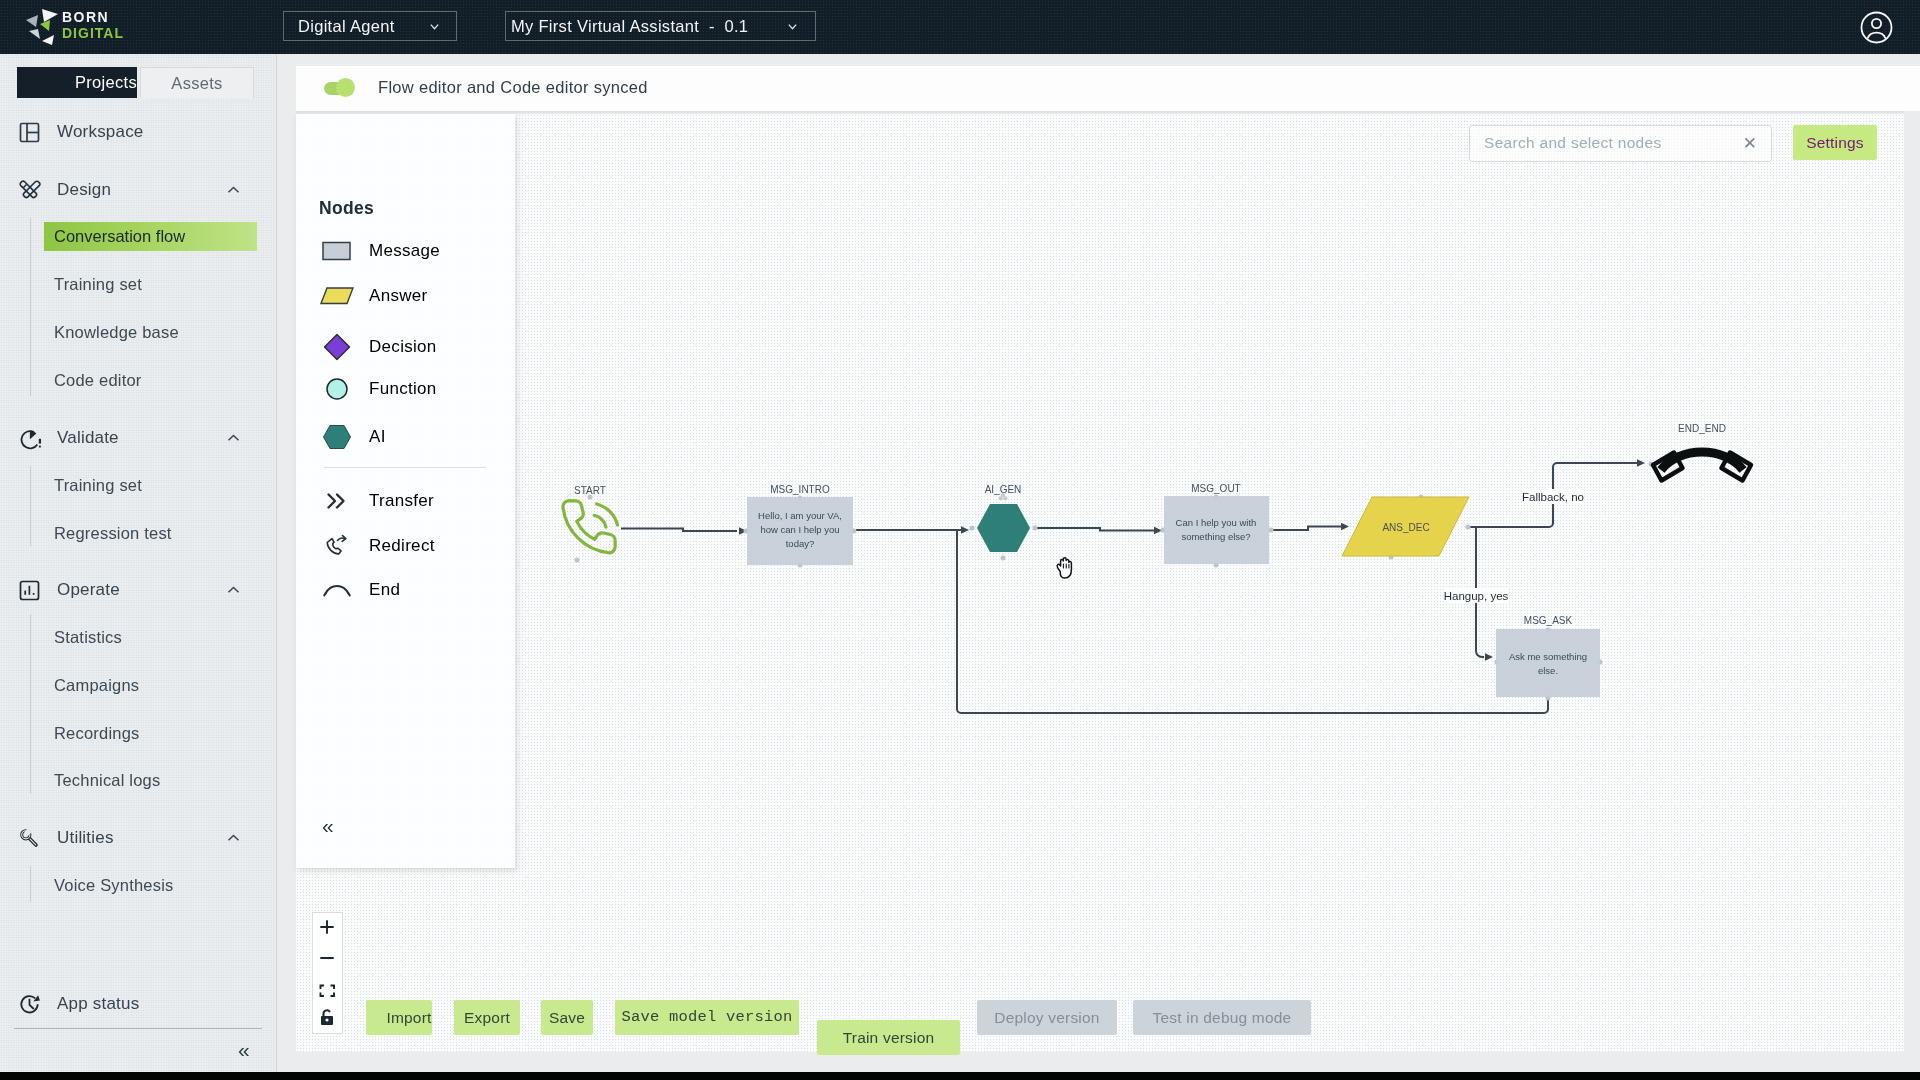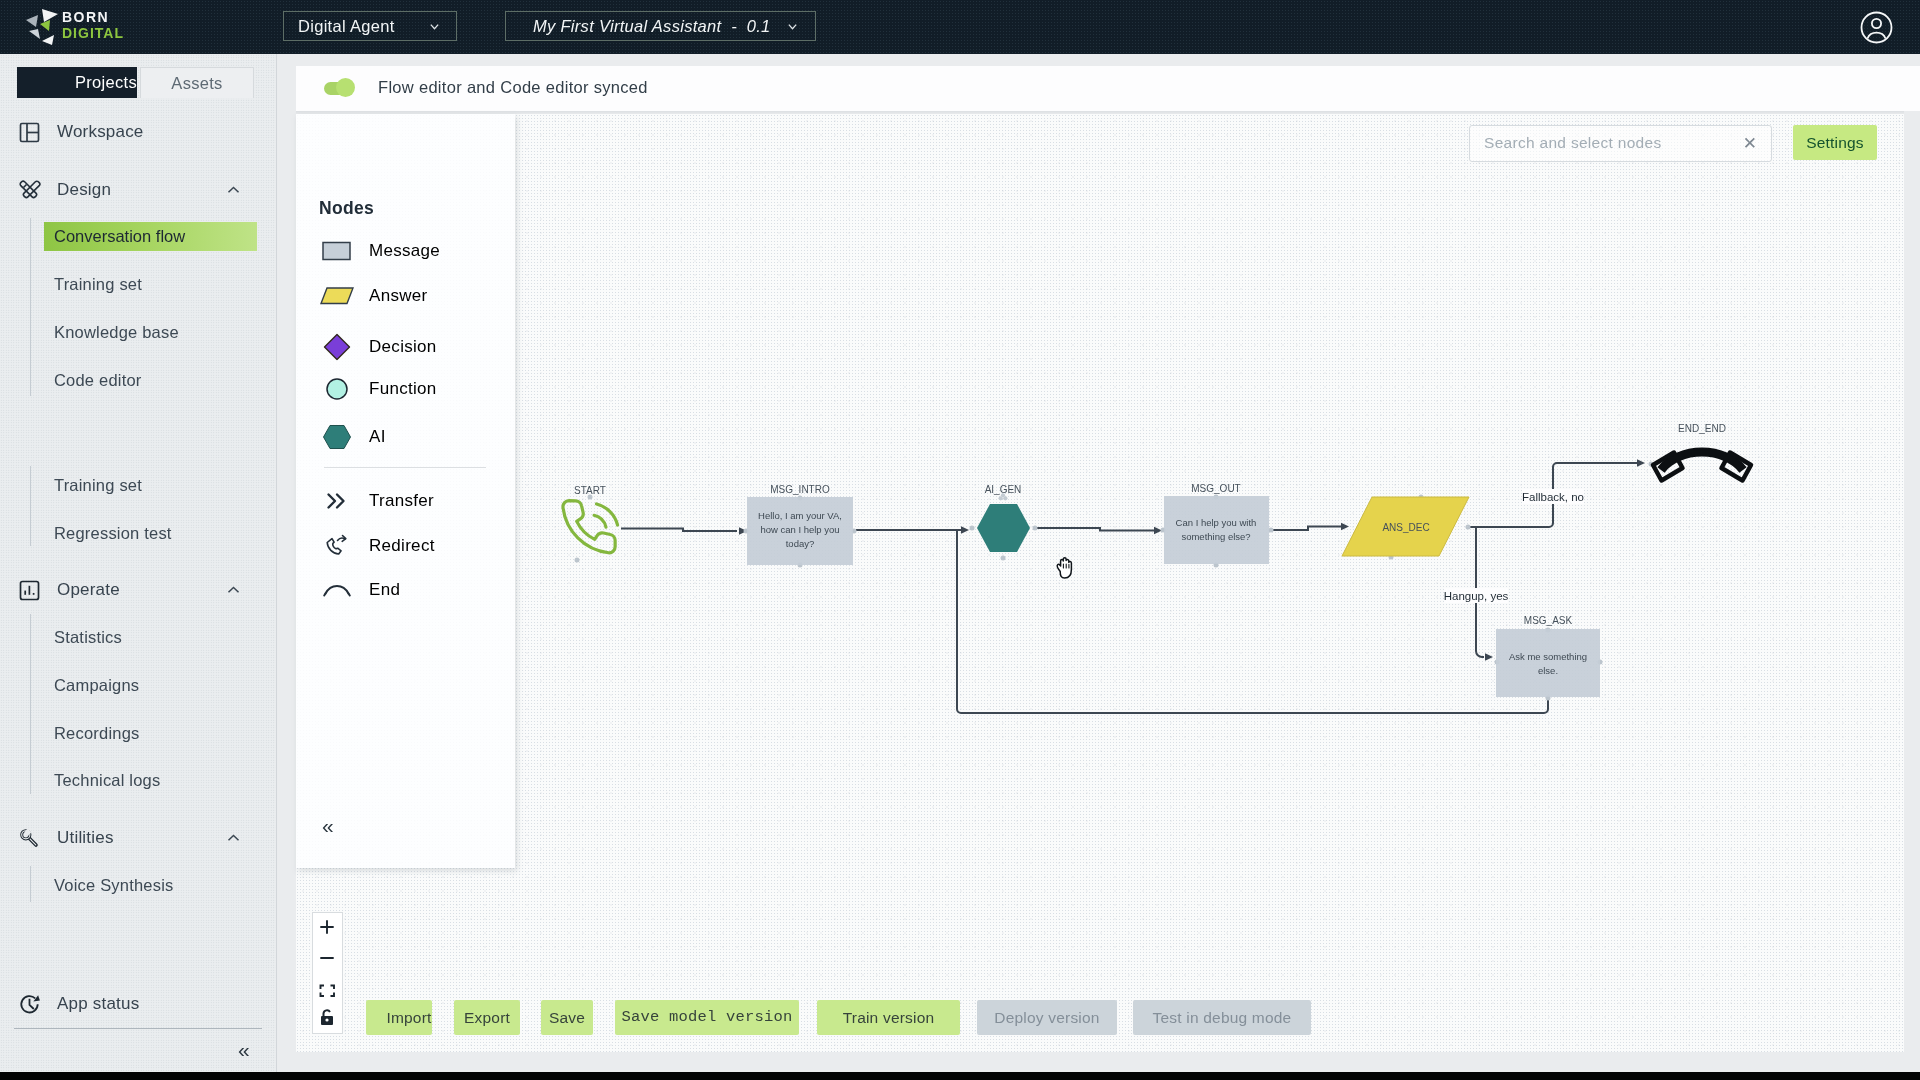--- a/index.html
+++ b/index.html
@@ -12,21 +12,21 @@
     background:#111d27;
     background-image: radial-gradient(rgba(90,115,135,.22) .7px, transparent .8px);
     background-size:3px 3px; }
   .dd { position:absolute; top:11px; height:30px; border:1px solid #5d6e66;
     color:#f2f5f6; font-size:16.5px; letter-spacing:.3px; line-height:28px; }
   .dd .chev { position:absolute; top:9px; width:11px; height:11px; }
   #dd1 { left:283px; width:174px; }
   #dd1 span { margin-left:14px; }
   #dd1 .chev { right:16px; }
   #dd2 { left:505px; width:311px; }
-  #dd2 span { margin-left:27px;font-style:italic; }
+  #dd2 span { margin-left:5px; }
   #dd2 .chev { right:17px; }
 
   
   #sidebar { position:absolute; left:0; top:54px; width:277px; height:1018px;
     background:#eaedef;
     background-image: radial-gradient(rgba(180,191,199,.55) .6px, transparent .7px);
     background-size:2.5px 2.5px;
     border-right:1px solid #d2d6da; }
   .tab { position:absolute; top:13px; height:31px; font-size:16.5px;
     text-align:center; line-height:31px; letter-spacing:.3px; }
@@ -79,21 +79,21 @@
   #npDiv { position:absolute; left:28px; top:353px; width:162px; height:1px; background:#dcdfe2; }
   #npCollapse { position:absolute; left:26px; top:700px; width:24px; height:24px;
     color:#2c3740; font-size:21px; }
 
   
   #search { position:absolute; left:1173px; top:59px; width:303px; height:37px;
     background:rgba(255,255,255,.6); border:1px solid #d6dbdf; border-radius:3px; }
   #search .ph { position:absolute; left:14px; top:8px; font-size:15.5px; color:#a3adb5; letter-spacing:.3px; }
   #search .x { position:absolute; right:14px; top:7px; font-size:17px; color:#7d8791; }
   #settings { position:absolute; left:1497px; top:59px; width:84px; height:35px;
-    background:#c6e982; border-radius:2px; color:#14532d; font-size:15.5px;
+    background:#c6e982; border-radius:2px; color:#701a75; font-size:15.5px;
     text-align:center; line-height:35px; letter-spacing:.2px; }
 
   
   #zoomstrip { position:absolute; left:16px; top:846px; width:31px; height:122px;
     background:#fff; border:1px solid #d8dcdf; }
 
   
   .btn { position:absolute; top:934px; height:35px; border-radius:2px;
     font-size:15.5px; text-align:center; letter-spacing:.2px; }
   .btn.green { background:#c8e98e; color:#36433b; }
@@ -158,20 +158,34 @@
     <svg class="ch" width="13" height="8" viewBox="0 0 13 8">
         <polyline points="1.5,6.3 6.5,1.5 11.5,6.3" fill="none" stroke="#3a4651" stroke-width="1.5"></polyline>
       </svg>
   </div>
   <div class="iline" style="top:164px;height:178px"></div>
   <div id="convflow"><span>Conversation flow</span></div>
   <div class="subrow" style="top:215px">Training set</div>
   <div class="subrow" style="top:263px">Knowledge base</div>
   <div class="subrow" style="top:311px">Code editor</div>
 
+  <div class="navrow" style="top:367px">
+    <svg class="ic" width="24" height="24" viewBox="0 0 24 24">
+        <g fill="none" stroke="#1e2831" stroke-width="1.8">
+          <path d="M14.9,4.0 A8.6,8.6 0 1 0 18.3,16.4"></path>
+          <path d="M10.9,2.6 L10.9,11.3 L17.4,5.5 A8.6,8.6 0 0 0 10.9,2.6 Z" fill="#1e2831" stroke="none"></path>
+          <line x1="20.9" y1="10.8" x2="20.9" y2="15.6" stroke-width="2.2"></line>
+          <circle cx="20.9" cy="18.6" r="1.1" fill="#1e2831" stroke="none"></circle>
+        </g>
+      </svg>
+    <span class="lb">Validate</span>
+    <svg class="ch" width="13" height="8" viewBox="0 0 13 8">
+        <polyline points="1.5,6.3 6.5,1.5 11.5,6.3" fill="none" stroke="#3a4651" stroke-width="1.5"></polyline>
+      </svg>
+  </div>
   <div class="iline" style="top:412px;height:80px"></div>
   <div class="subrow" style="top:416px">Training set</div>
   <div class="subrow" style="top:464px">Regression test</div>
 
   <div class="navrow" style="top:519px">
     <svg class="ic" width="21" height="21" viewBox="0 0 21 21">
         <g fill="none" stroke="#1e2831" stroke-width="1.7">
           <rect x="1.5" y="1.5" width="18" height="18" rx="2"></rect>
           <line x1="6.2" y1="14.8" x2="6.2" y2="10.6"></line>
           <line x1="10.4" y1="14.8" x2="10.4" y2="5.8"></line>
@@ -312,21 +326,21 @@
       <rect x="9" y="104" width="12" height="9" rx="1" fill="#1c262f"></rect>
       <path d="M11.5,104 v-2.5 a3.5,3.5 0 0 1 6.5,-1.5" fill="none" stroke="#1c262f" stroke-width="2"></path>
       <circle cx="15" cy="108" r="1.6" fill="#fff"></circle>
     </g>
   </svg>
 
   <div class="btn green" style="left:70px;width:66px;line-height:35px;padding-left:20px;">Import</div>
   <div class="btn green" style="left:158px;width:66px;line-height:35px;">Export</div>
   <div class="btn green" style="left:245px;width:52px;line-height:35px;">Save</div>
   <div class="btn green" style="left:319px;width:184px;line-height:35px;font-family:Liberation Mono, monospace;">Save model version</div>
-  <div class="btn green" style="left:521px;width:143px;line-height:35px;">Train version</div>
+  <div class="btn green" style="left:521px;width:143px;line-height:35px;margin-top:20px;">Train version</div>
   <div class="btn gray" style="left:681px;width:140px;line-height:35px;">Deploy version</div>
   <div class="btn gray" style="left:837px;width:178px;line-height:35px;">Test in debug mode</div>
 
   <svg id="flowsvg" viewBox="296 66 1608 986">
     <g fill="none" stroke="#3d4752" stroke-width="2">
 
       <path d="M621,528.5 H683 V531 H737"></path>
 
       <path d="M856,530 H961"></path>
 

